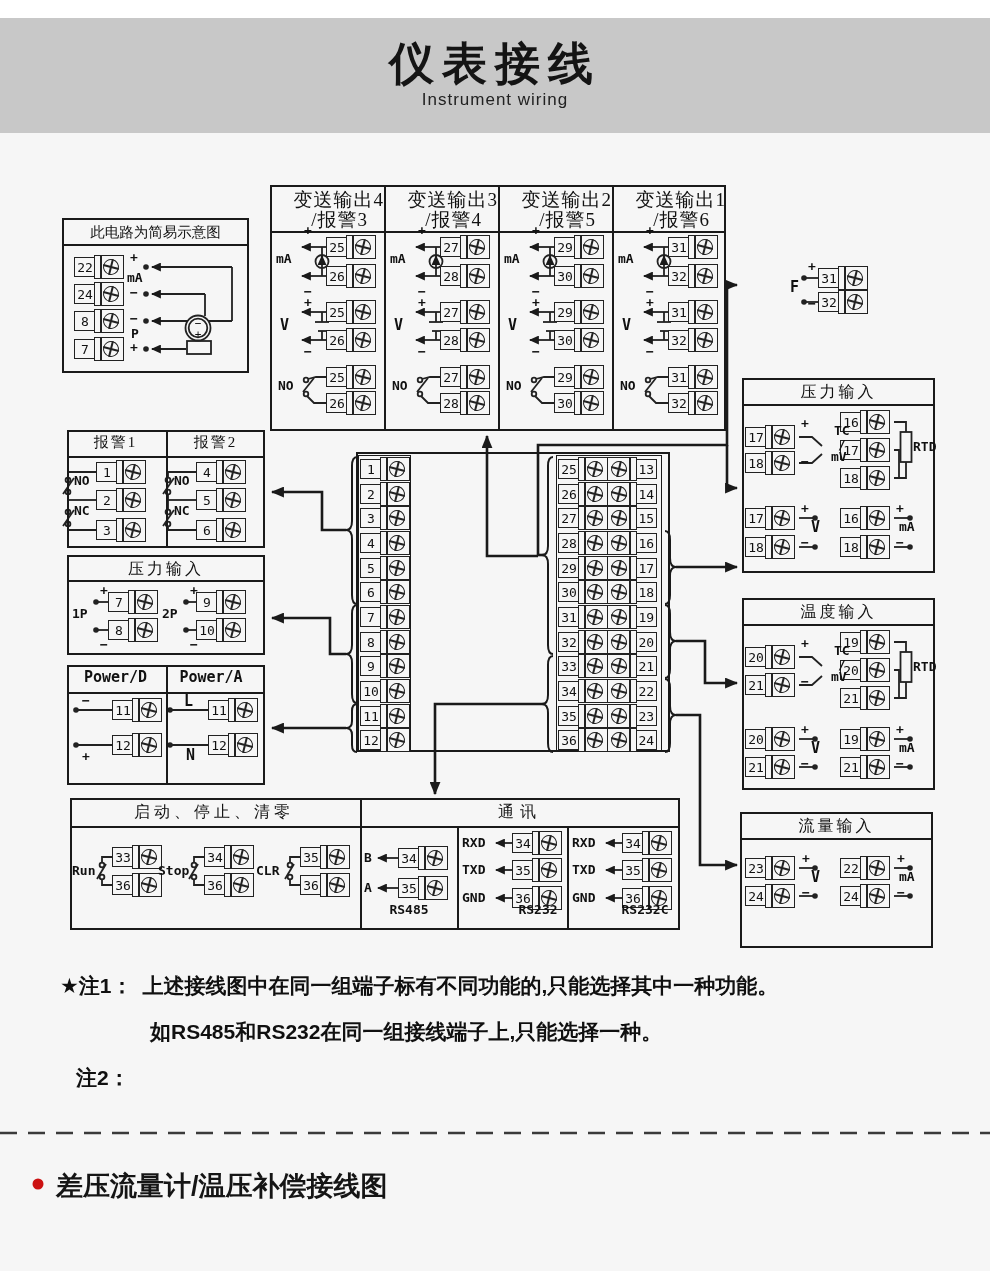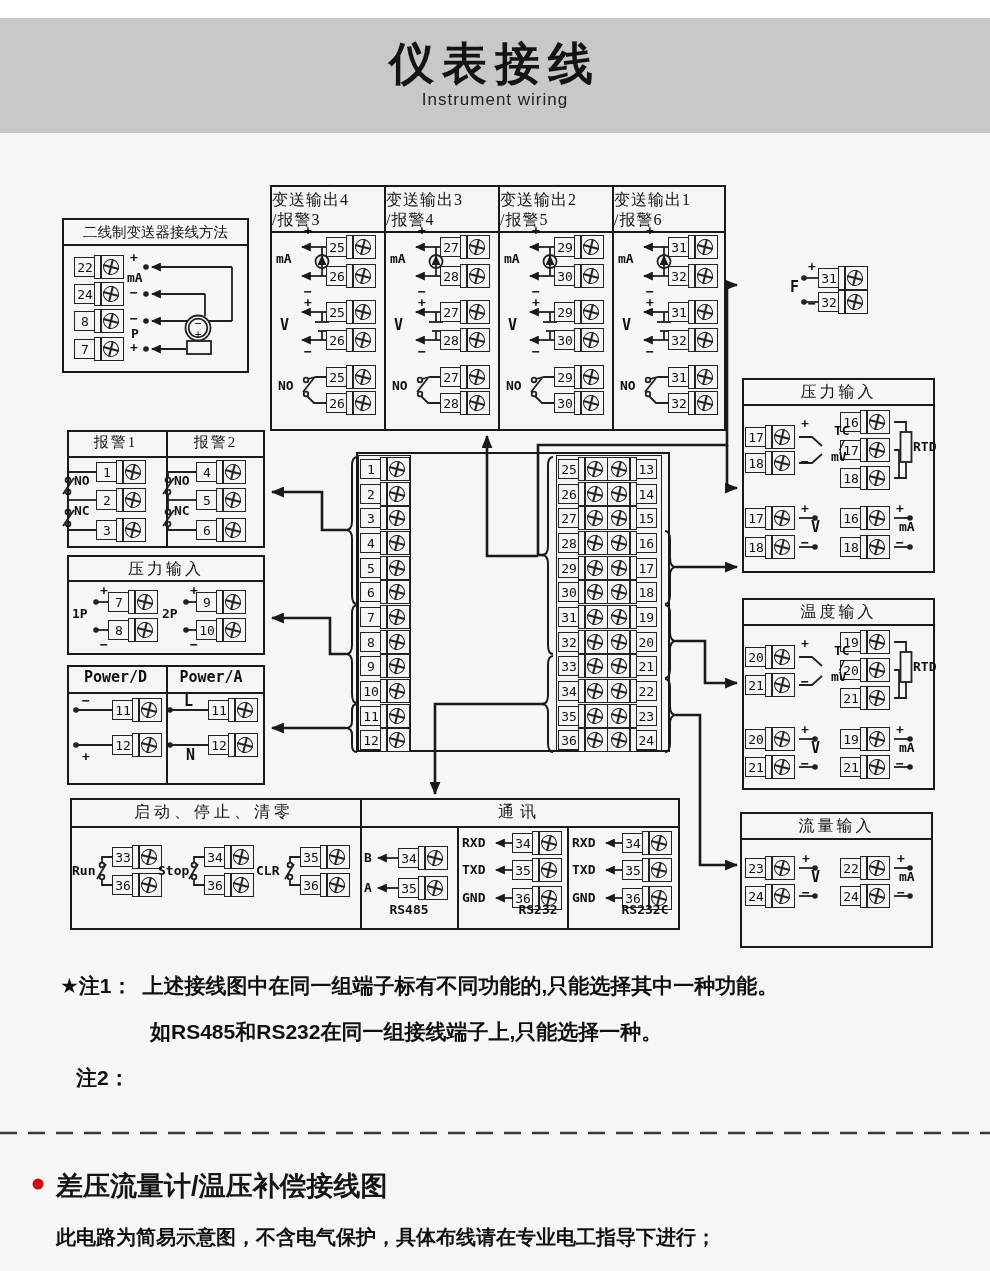--- a/index.html
+++ b/index.html
@@ -12,22 +12,22 @@
           font-family:"Liberation Sans","DejaVu Sans",sans-serif}
   .hdr .sub{margin-top:-4px;font-size:17px;letter-spacing:1px;color:#222;
           font-family:"Liberation Sans","DejaVu Sans",sans-serif}
   svg.layer{position:absolute;left:0;top:0;z-index:1}
   .bx{position:absolute;border:2.2px solid #1a1a1a;z-index:2;background:transparent}
   .bx .hd{height:26px;line-height:24px;border-bottom:2.2px solid #1a1a1a;text-align:center;
           font-family:"Liberation Serif","DejaVu Serif",serif;font-size:16px;letter-spacing:3px;color:#111}
   .vd{position:absolute;top:0;bottom:0;width:2.2px;background:#1a1a1a}
   .vd.sub{top:26px}
   .hl{position:absolute;left:0;right:0;height:2.2px;background:#1a1a1a}
-  .tt{position:absolute;top:3px;width:112px;text-align:left;
-      font-family:"Liberation Serif","DejaVu Serif",serif;font-size:16px;line-height:20px;letter-spacing:1px}
+  .tt{position:absolute;top:3px;width:112px;text-align:right;
+      font-family:"Liberation Serif","DejaVu Serif",serif;font-size:19px;line-height:20px;letter-spacing:1px}
   .tt .tt2{display:block;padding-right:16px}
   .ttl{position:absolute;text-align:center;font-family:"Liberation Serif","DejaVu Serif",serif;
        font-size:15px;line-height:24px;letter-spacing:2px;z-index:3}
   .ttl.mono{font-family:"DejaVu Sans Mono",monospace;font-weight:bold;letter-spacing:0;font-size:15px}
   .t{position:absolute;display:flex;align-items:center;height:24px;z-index:3}
   .t .n{display:flex;align-items:center;justify-content:center;border:1.6px solid #222;height:20px;
         min-width:22px;padding:0 1px;font:13px "DejaVu Sans Mono",monospace;font-style:normal;
         font-weight:normal;background:#f6f6f6}
   .t .k{display:flex;align-items:center;border:1.6px solid #222;height:24px;width:30px;
         margin-left:-1.6px;position:relative;font-style:normal;background:#f6f6f6}
@@ -314,21 +314,21 @@
       <path class="w1" d="M622,843H606" marker-end="url(#arw2)"></path>
         <path class="w1" d="M622,870H606" marker-end="url(#arw2)"></path>
         <path class="w1" d="M622,898H606" marker-end="url(#arw2)"></path>
     </g>
 
     <path class="dash" d="M0,1133H990"></path>
     <circle cx="38" cy="1184" r="5.5" fill="#cc1111"></circle>
   </svg>
 
   <div class="bx" style="left:62px;top:218px;width:187px;height:155px">
-    <div class="hd" style="font-size:14.5px;letter-spacing:0">二线制变送器接线方法</div>
+    <div class="hd" style="font-size:14.5px;letter-spacing:0">此电路为简易示意图</div>
   </div>
 
   <div class="bx" style="left:270px;top:185px;width:456px;height:246px">
     <div class="vd" style="left:112px"></div>
     <div class="vd" style="left:226px"></div>
     <div class="vd" style="left:340px"></div>
     <div class="hl" style="top:44px"></div>
     <div class="tt" style="left:0"><span>变送输出4</span><span class="tt2">/报警3</span></div>
     <div class="tt" style="left:114px"><span>变送输出3</span><span class="tt2">/报警4</span></div>
     <div class="tt" style="left:228px"><span>变送输出2</span><span class="tt2">/报警5</span></div>
@@ -1175,14 +1175,13 @@
     <span>上述接线图中在同一组端子标有不同功能的,只能选择其中一种功能。</span>
   </div>
   <div class="note" style="left:150px;top:1018px">
     <span>如RS485和RS232在同一组接线端子上,只能选择一种。</span>
   </div>
   <div class="note" style="left:76px;top:1064px">
     <span class="nlab">注2：</span>
   </div>
 
   <div class="foot-h" style="left:56px;top:1168px">差压流量计/温压补偿接线图</div>
-  <div class="foot-s" style="left:56px;top:1224px">此电路为简易示意图，不含电气保护，具体布线请在专业电工指导下进行；</div>
 </div>
 
 </body></html>

